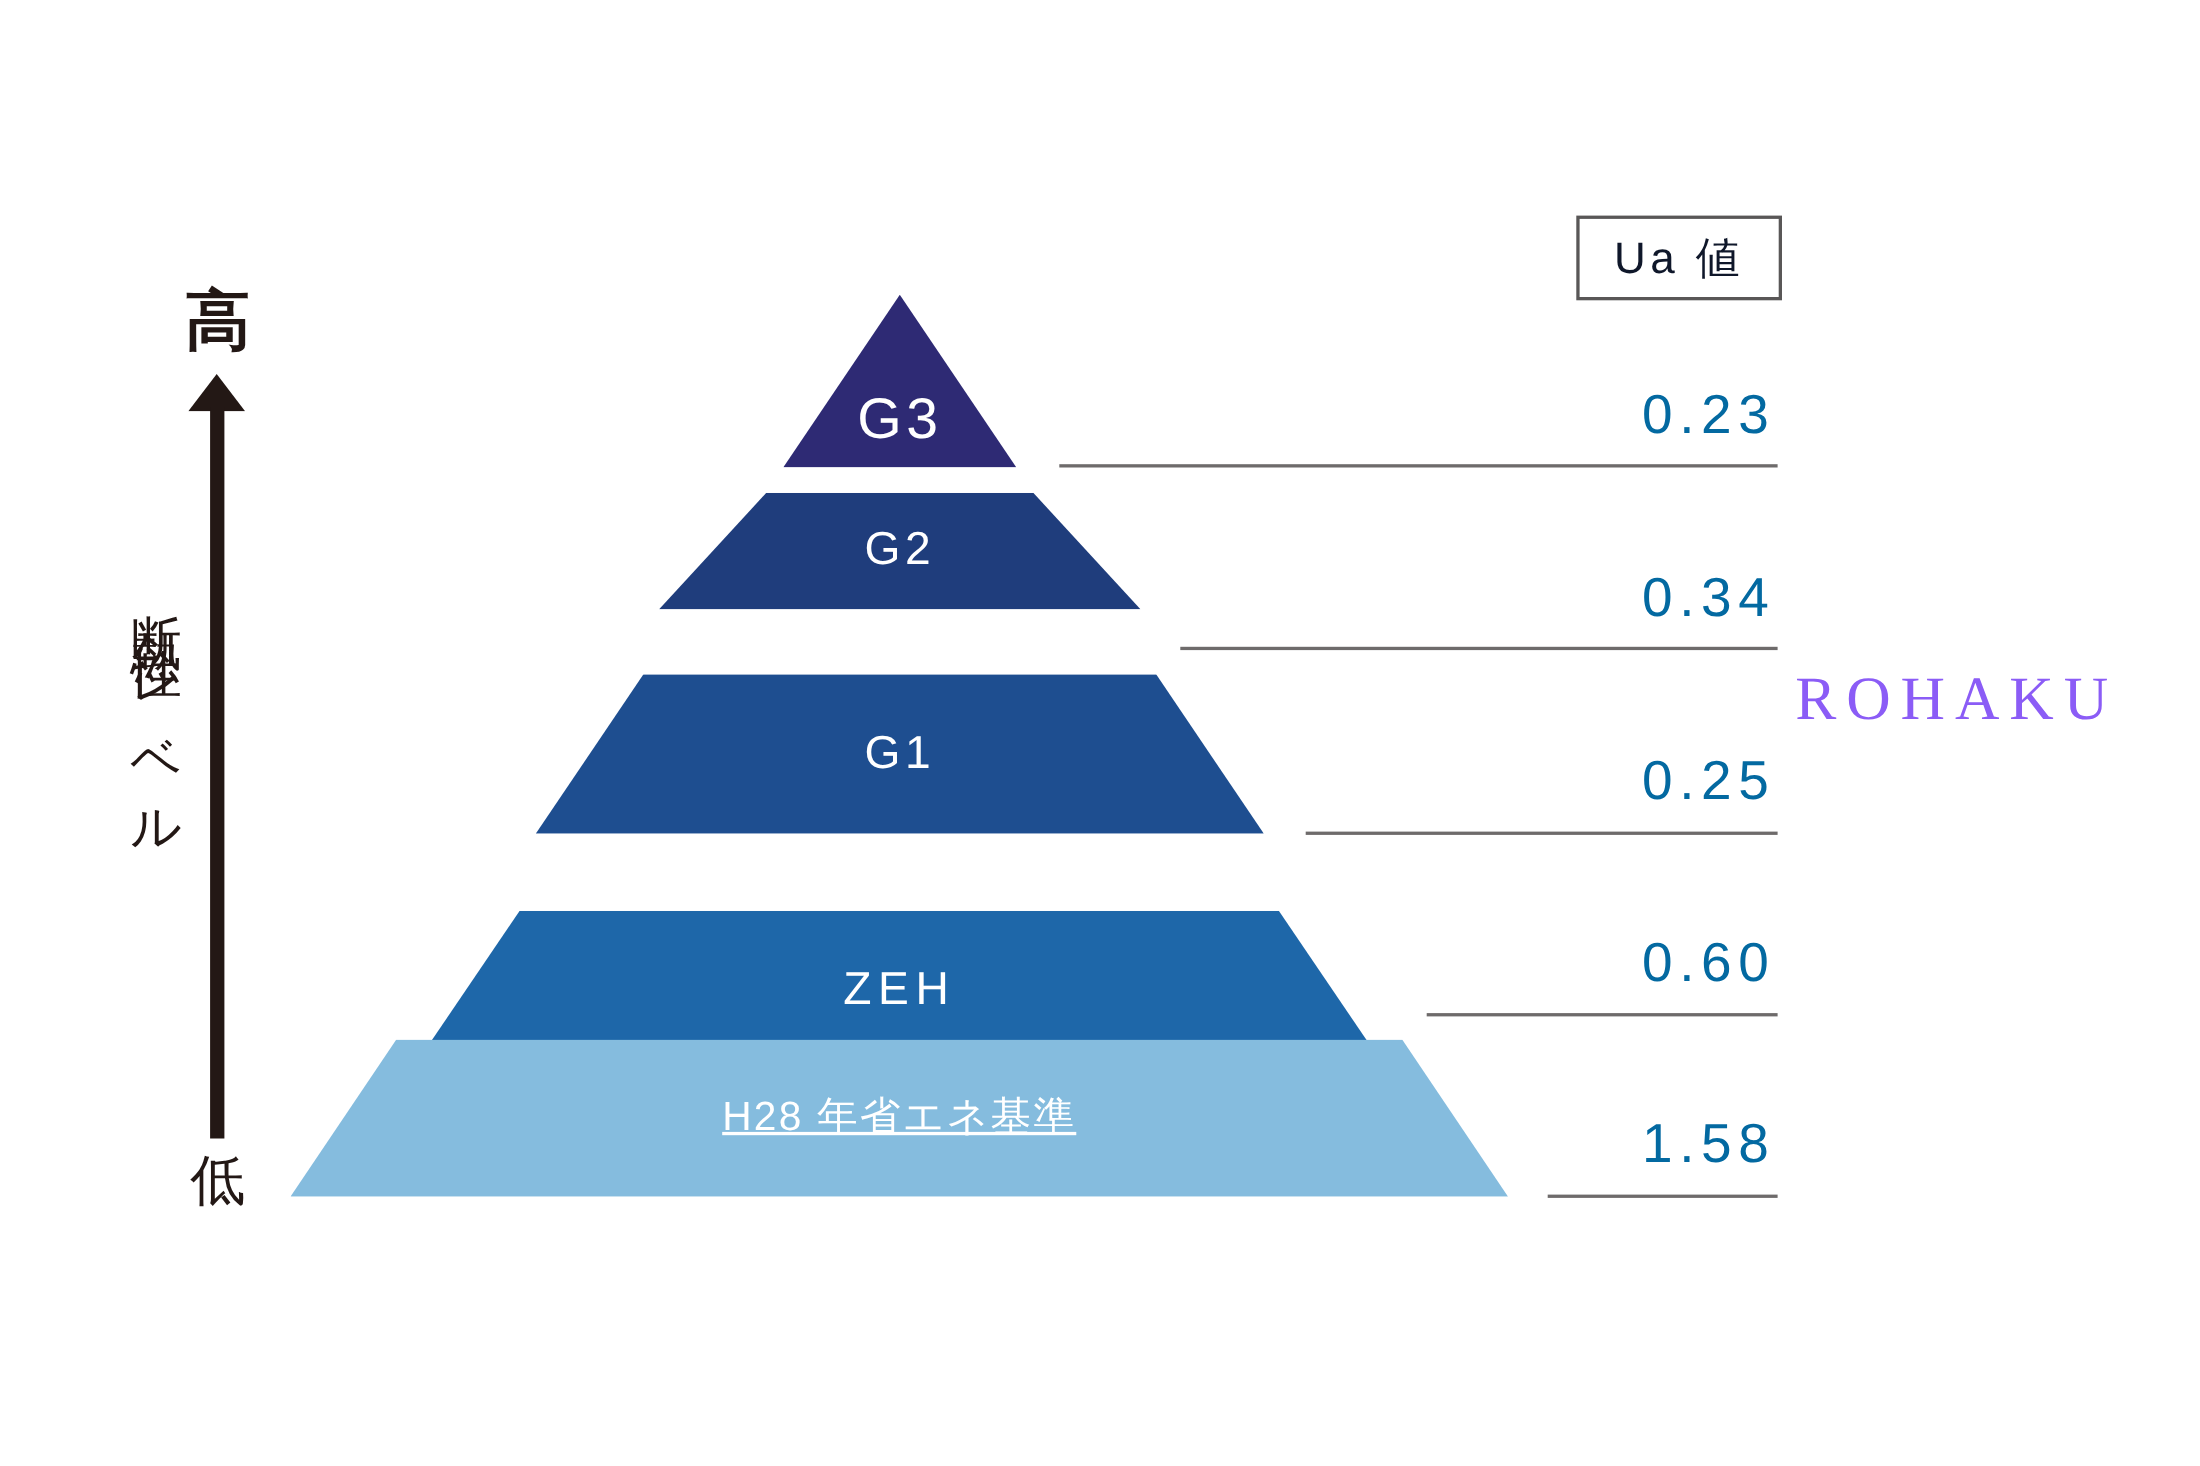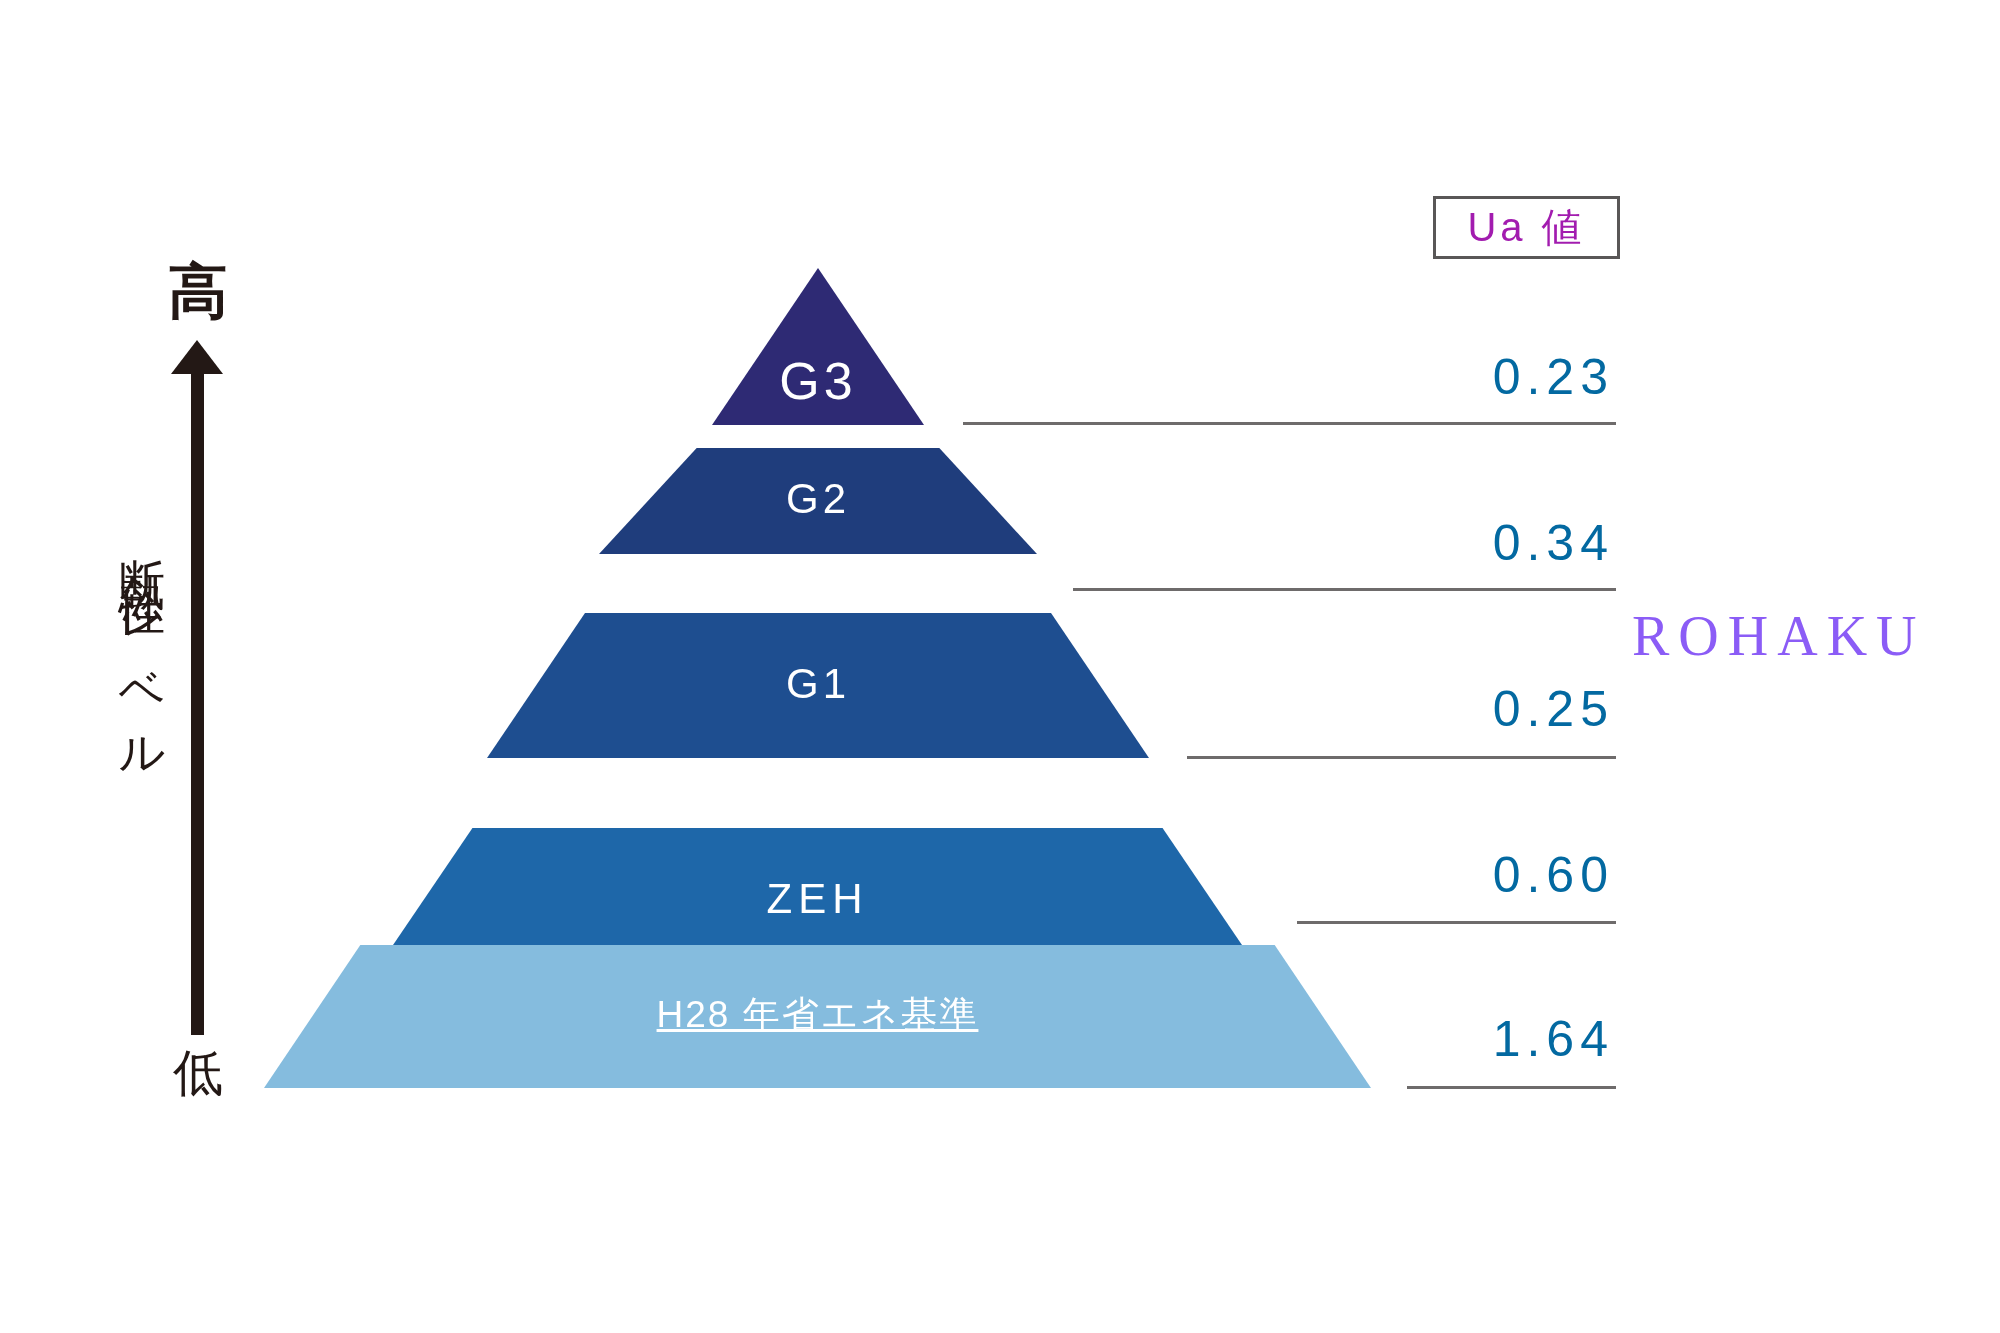--- a/index.html
+++ b/index.html
@@ -59,24 +59,24 @@
     white-space: nowrap;
   }
   .tier-0 .tier-label { bottom: 14px; font-size: 52px; }
   .tier-1 .tier-label { top: 50%; transform: translateY(-54%); }
   .tier-2 .tier-label { top: 50%; transform: translateY(-54%); }
   .tier-3 .tier-label { top: 50%; transform: translateY(-54%); letter-spacing: 6px; }
   .tier-4 .tier-label { top: 50%; transform: translateY(-54%); font-size: 37px; letter-spacing: 2px; text-decoration: underline; }
 
   
   .ua-box {
-    position: absolute; left: 1433px; top: 196px; width: 187px; height: 63px;
+    position: absolute; left: 1433px; top: 196px; width: 187px; height: 77px;
     border: 3px solid #595757; box-sizing: border-box;
     display: flex; align-items: center; justify-content: center;
-    font-size: 40px; color: #a21caf; letter-spacing: 4px;
+    font-size: 40px; color: #0f172a; letter-spacing: 4px;
   }
 
   
   .ua-value {
     position: absolute; right: 386px;
     font-size: 50px; color: #0369a1; letter-spacing: 6px;
     text-align: right; line-height: 1;
   }
   .val-0 { top: 352px; }
   .val-1 { top: 518px; }
@@ -126,21 +126,21 @@
   <div class="tier tier-4" style="background: rgb(133, 188, 222);">
     <div class="tier-label">H28 年省エネ基準</div>
   </div>
 
   <div class="ua-box">Ua 値</div>
 
   <div class="ua-value val-0">0.23</div>
   <div class="ua-value val-1">0.34</div>
   <div class="ua-value val-2">0.25</div>
   <div class="ua-value val-3">0.60</div>
-  <div class="ua-value val-4">1.64</div>
+  <div class="ua-value val-4">1.58</div>
 
   <div class="ua-line line-0"></div>
   <div class="ua-line line-1"></div>
   <div class="ua-line line-2"></div>
   <div class="ua-line line-3"></div>
   <div class="ua-line line-4"></div>
 
   <div class="brand">ROHAKU</div>
 
 </div>

